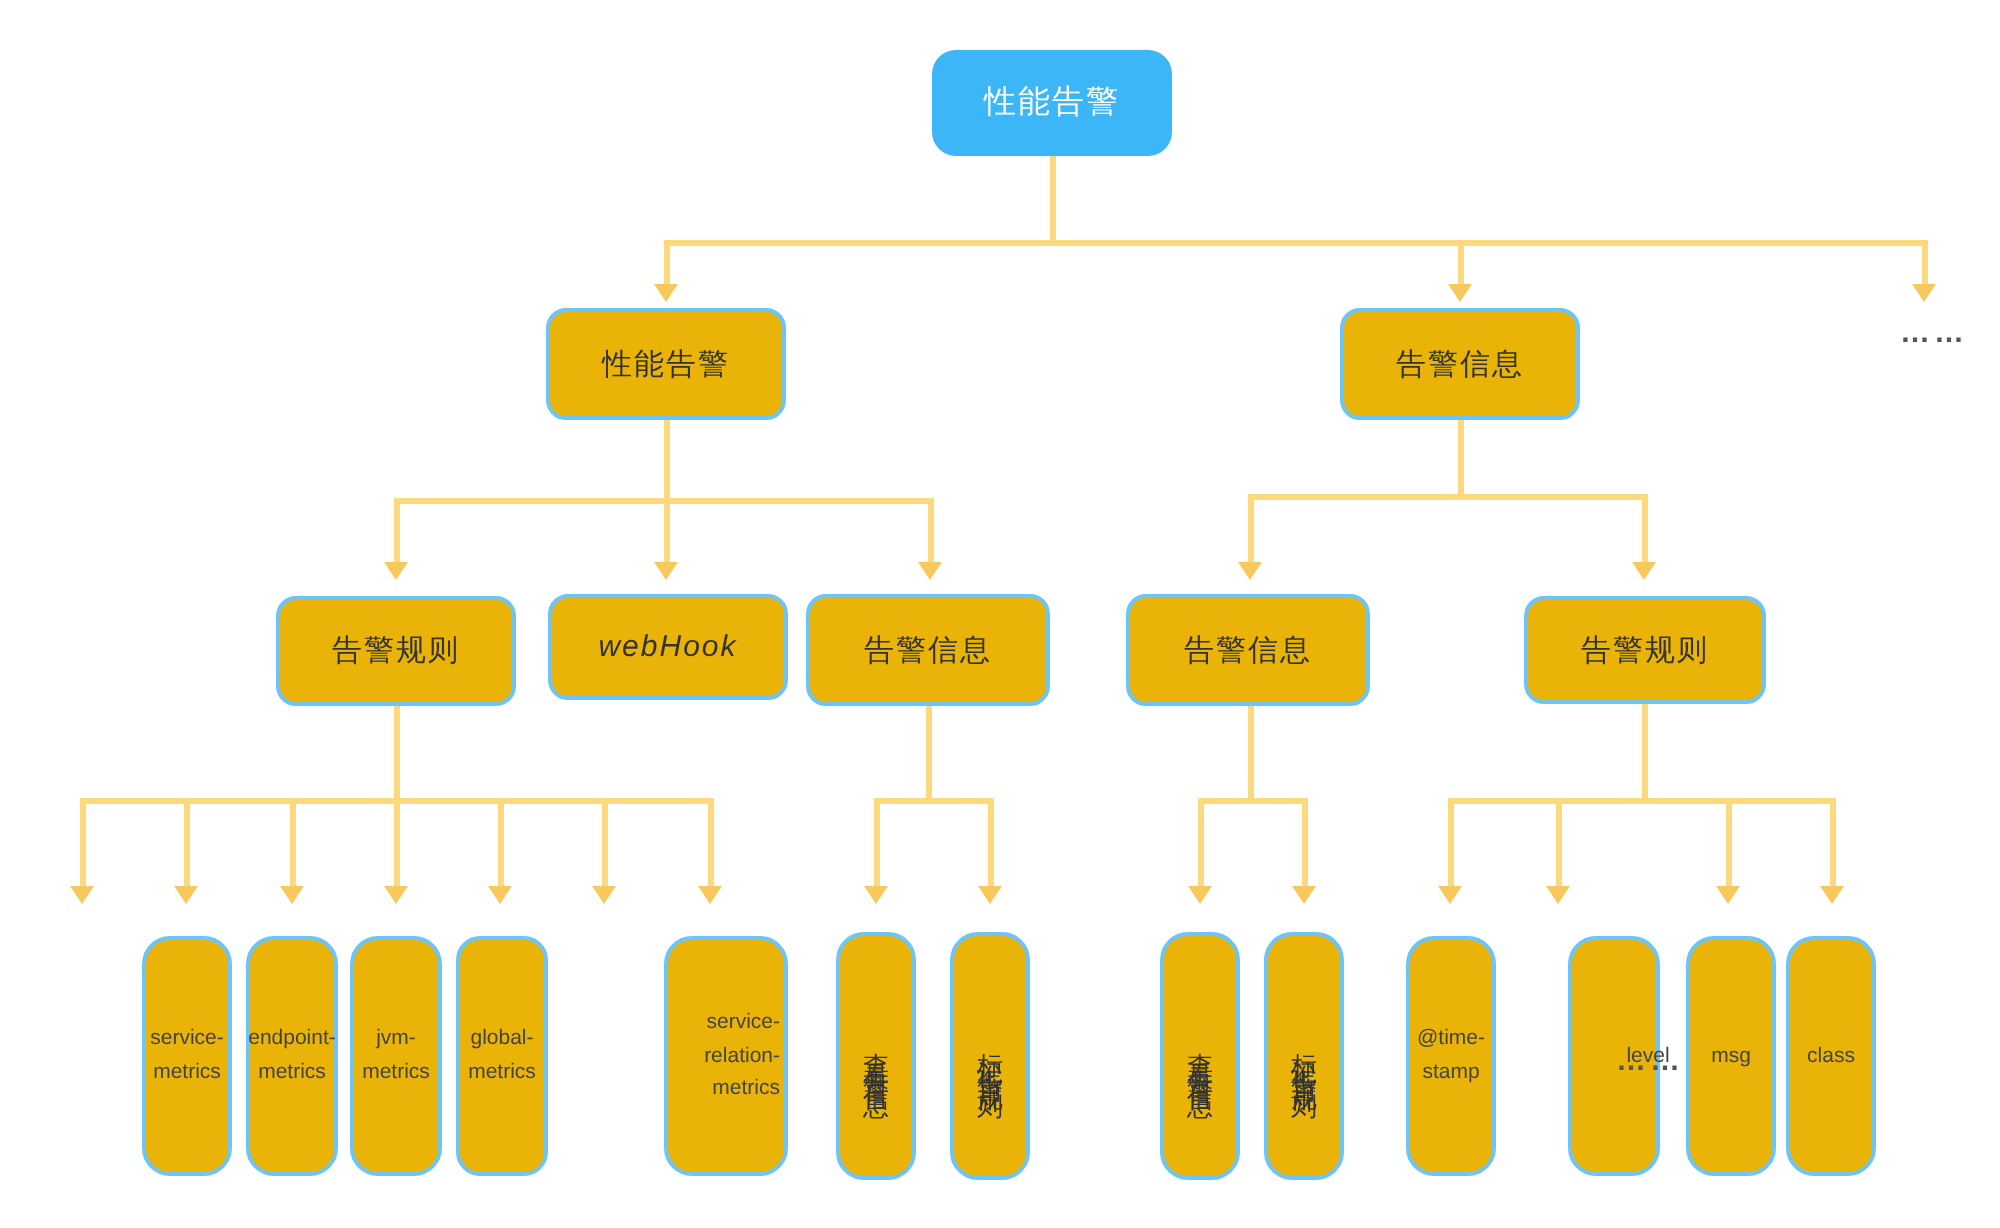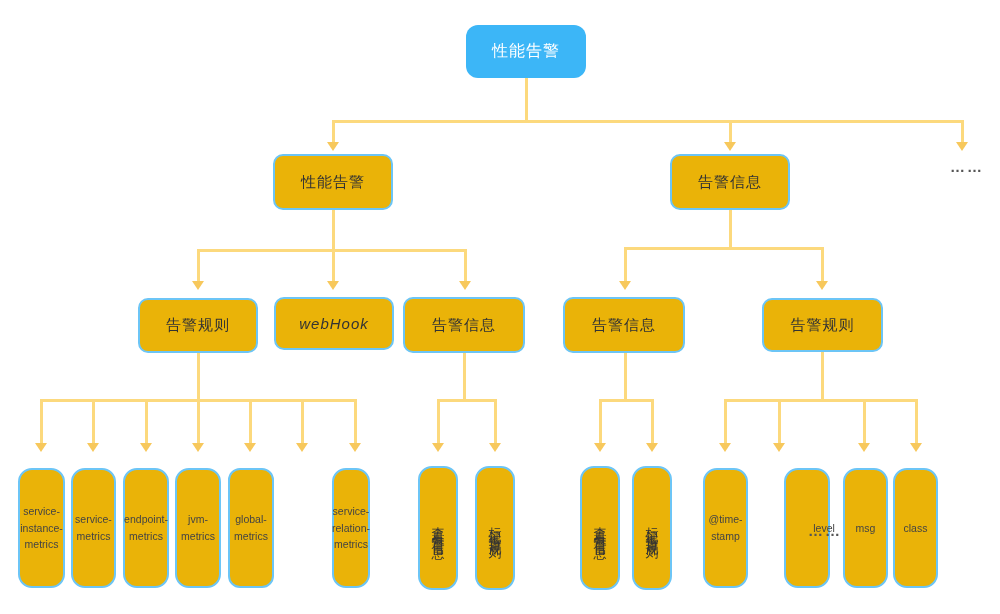--- a/index.html
+++ b/index.html
@@ -126,36 +126,33 @@
     </div>
     <div class="node box" style="left: 403px; top: 297px; width: 122px; height: 56px;">
       <span>告警信息</span>
     </div>
     <div class="node box" style="left: 563px; top: 297px; width: 122px; height: 56px;">
       <span>告警信息</span>
     </div>
     <div class="node box" style="left: 762px; top: 298px; width: 121px; height: 54px;">
       <span>告警规则</span>
     </div>
-    <div class="node leaf" style="left: 18px; top: 468px; width: 47px; height: 120px;">
-      <span>service-instance-metrics</span>
-    </div>
     <div class="node leaf" style="left: 71px; top: 468px; width: 45px; height: 120px;">
       <span>service-metrics</span>
     </div>
     <div class="node leaf" style="left: 123px; top: 468px; width: 46px; height: 120px;">
       <span>endpoint-metrics</span>
     </div>
     <div class="node leaf" style="left: 175px; top: 468px; width: 46px; height: 120px;">
       <span>jvm-metrics</span>
     </div>
     <div class="node leaf" style="left: 228px; top: 468px; width: 46px; height: 120px; border-radius: 12px;">
       <span>global-metrics</span>
     </div>
-    <div class="node leaf" style="left: 332px; top: 468px; width: 38px; height: 120px;">
+    <div class="node leaf" style="left: 332px; top: 468px; width: 62px; height: 120px; text-align: right;">
       <span>service-relation-metrics</span>
     </div>
     <div class="node leaf-v" style="left: 418px; top: 466px; width: 40px; height: 124px;">
       <span>查看告警信息</span>
     </div>
     <div class="node leaf-v" style="left: 475px; top: 466px; width: 40px; height: 124px;">
       <span>标记告警规则</span>
     </div>
     <div class="node leaf-v" style="left: 580px; top: 466px; width: 40px; height: 124px;">
       <span>查看告警信息</span>

